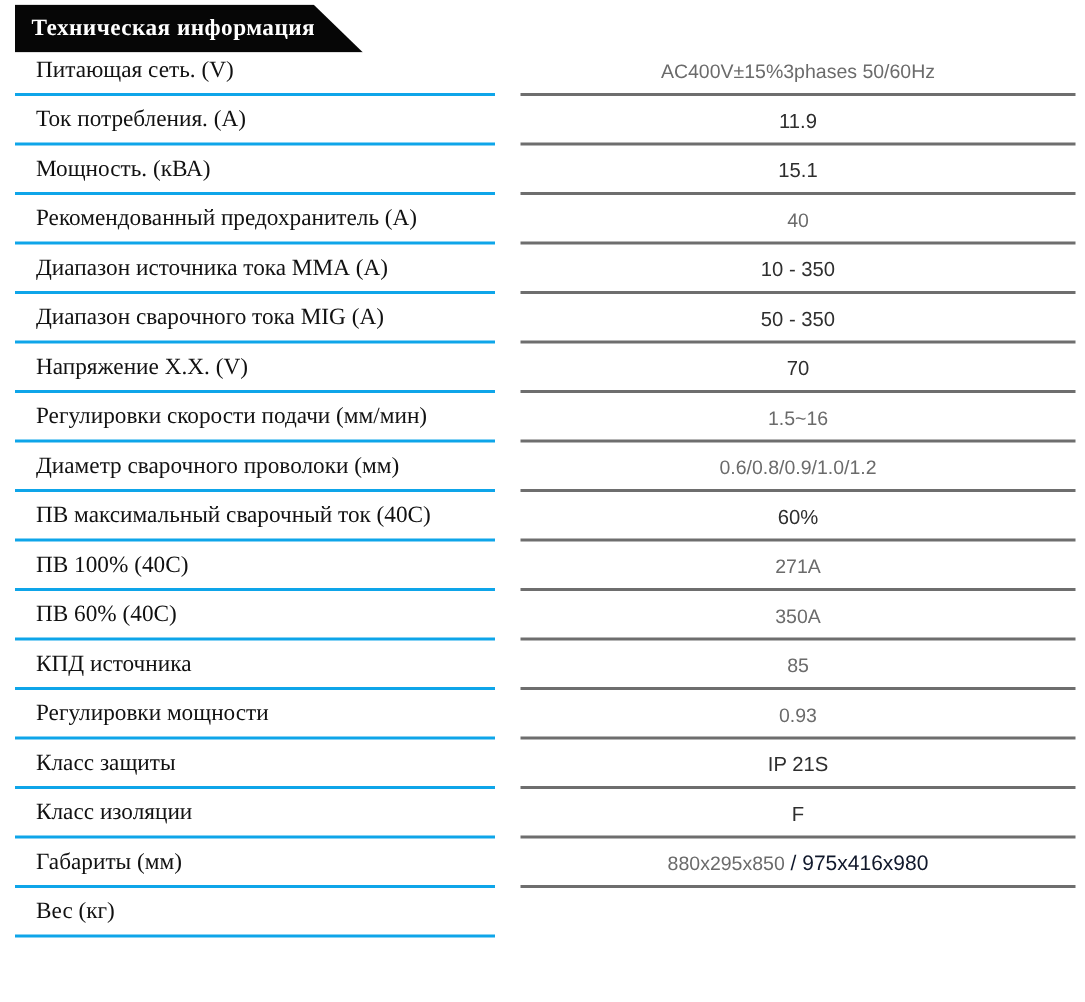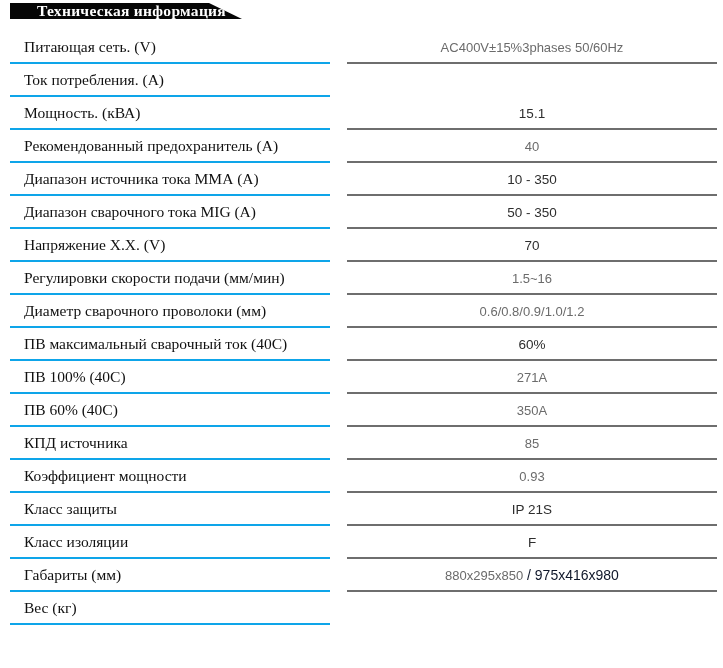--- a/index.html
+++ b/index.html
@@ -8,29 +8,28 @@
     height: 668px;
     background: #ffffff;
     position: relative;
     overflow: hidden;
     font-family: "Liberation Serif", serif;
   }
   .banner {
     position: absolute;
     left: 10px;
     top: 3px;
-    height: 16px;
+    height: 32px;
     width: 232px;
     background: #060606;
     clip-path: polygon(0 0, calc(100% - 33px) 0, 100% 100%, 0 100%);
     display: flex;
     align-items: center;
     box-sizing: border-box;
     padding-left: 11px;
-    justify-content: center;
   }
   .banner .title {
     color: #ffffff;
     font-family: "Liberation Serif", serif;
     font-weight: bold;
     font-size: 15.5px;
     letter-spacing: 0.3px;
     white-space: nowrap;
   }
   .spec-table {
@@ -84,20 +83,23 @@
     <div class="colgap"></div>
     <div class="cell value">
       <span class="v1">AC400V±15%3phases 50/60Hz</span><span class="v2"></span>
     </div>
   </div>
     <div class="row">
     <div class="cell label">
       <span class="lbl">Ток потребления. (А)</span>
     </div>
     <div class="colgap"></div>
+    <div class="cell value">
+      <span class="v1">11.9</span><span class="v2"></span>
+    </div>
   </div>
     <div class="row">
     <div class="cell label">
       <span class="lbl">Мощность. (кВА)</span>
     </div>
     <div class="colgap"></div>
     <div class="cell value">
       <span class="v1">15.1</span><span class="v2"></span>
     </div>
   </div>
@@ -186,21 +188,21 @@
     <div class="cell label">
       <span class="lbl">КПД источника</span>
     </div>
     <div class="colgap"></div>
     <div class="cell value">
       <span class="v1">85</span><span class="v2"></span>
     </div>
   </div>
     <div class="row muted">
     <div class="cell label">
-      <span class="lbl">Коэффициент мощности</span>
+      <span class="lbl">Регулировки мощности</span>
     </div>
     <div class="colgap"></div>
     <div class="cell value">
       <span class="v1">0.93</span><span class="v2"></span>
     </div>
   </div>
     <div class="row">
     <div class="cell label">
       <span class="lbl">Класс защиты</span>
     </div>

